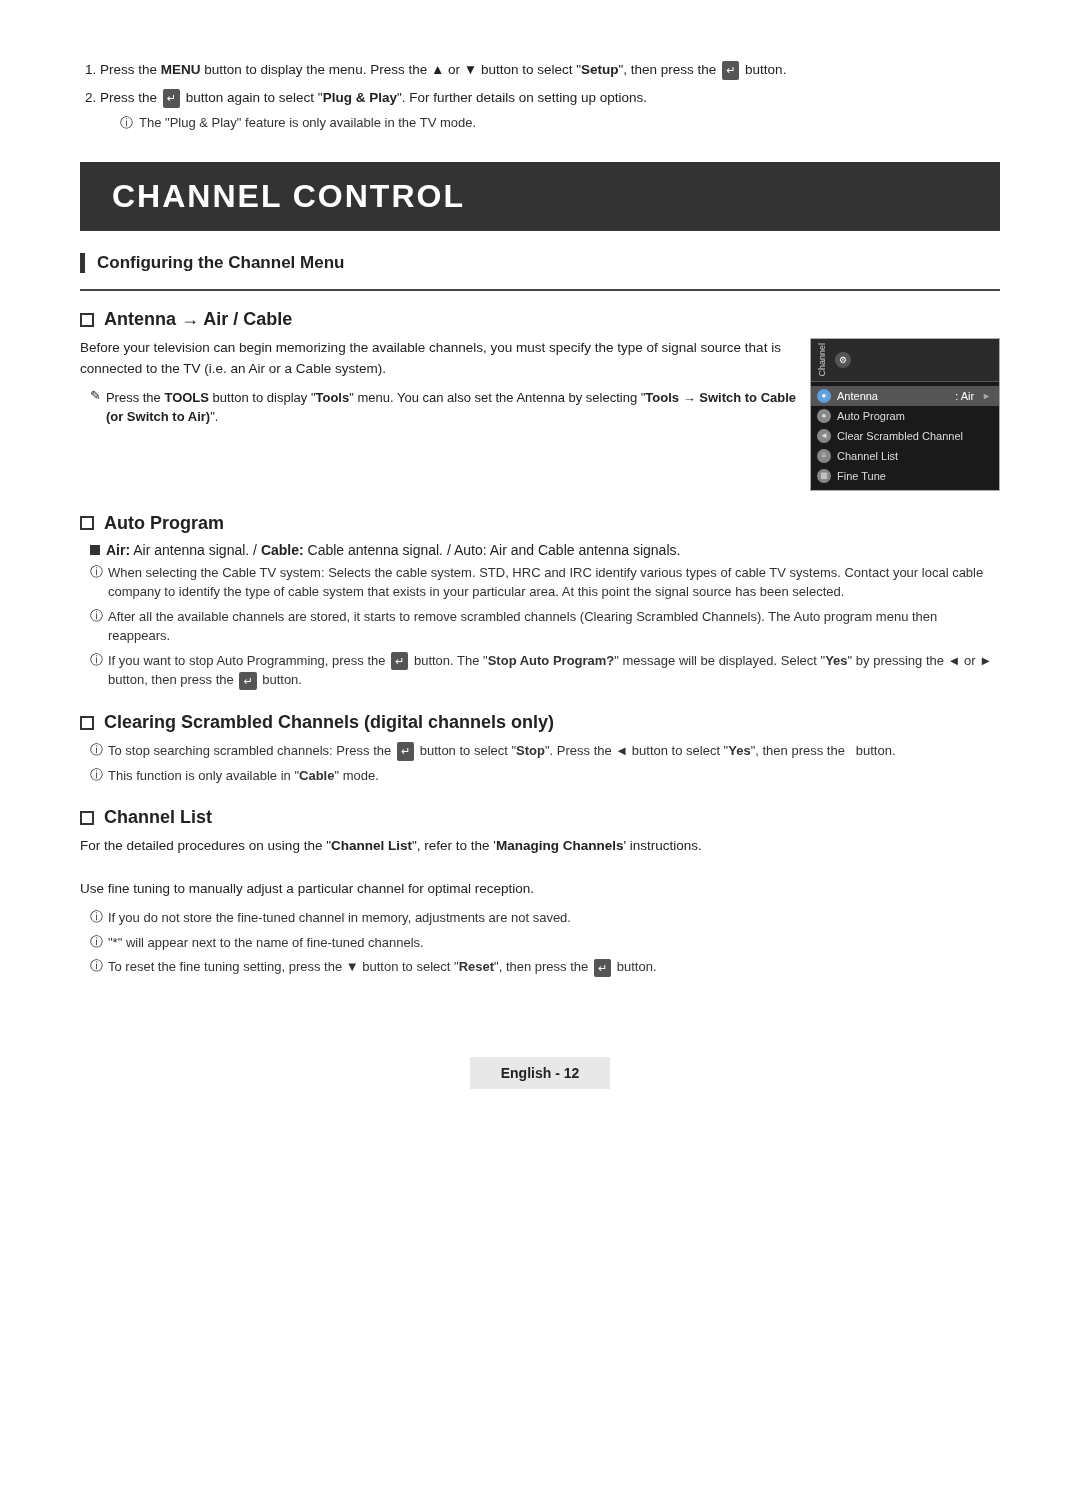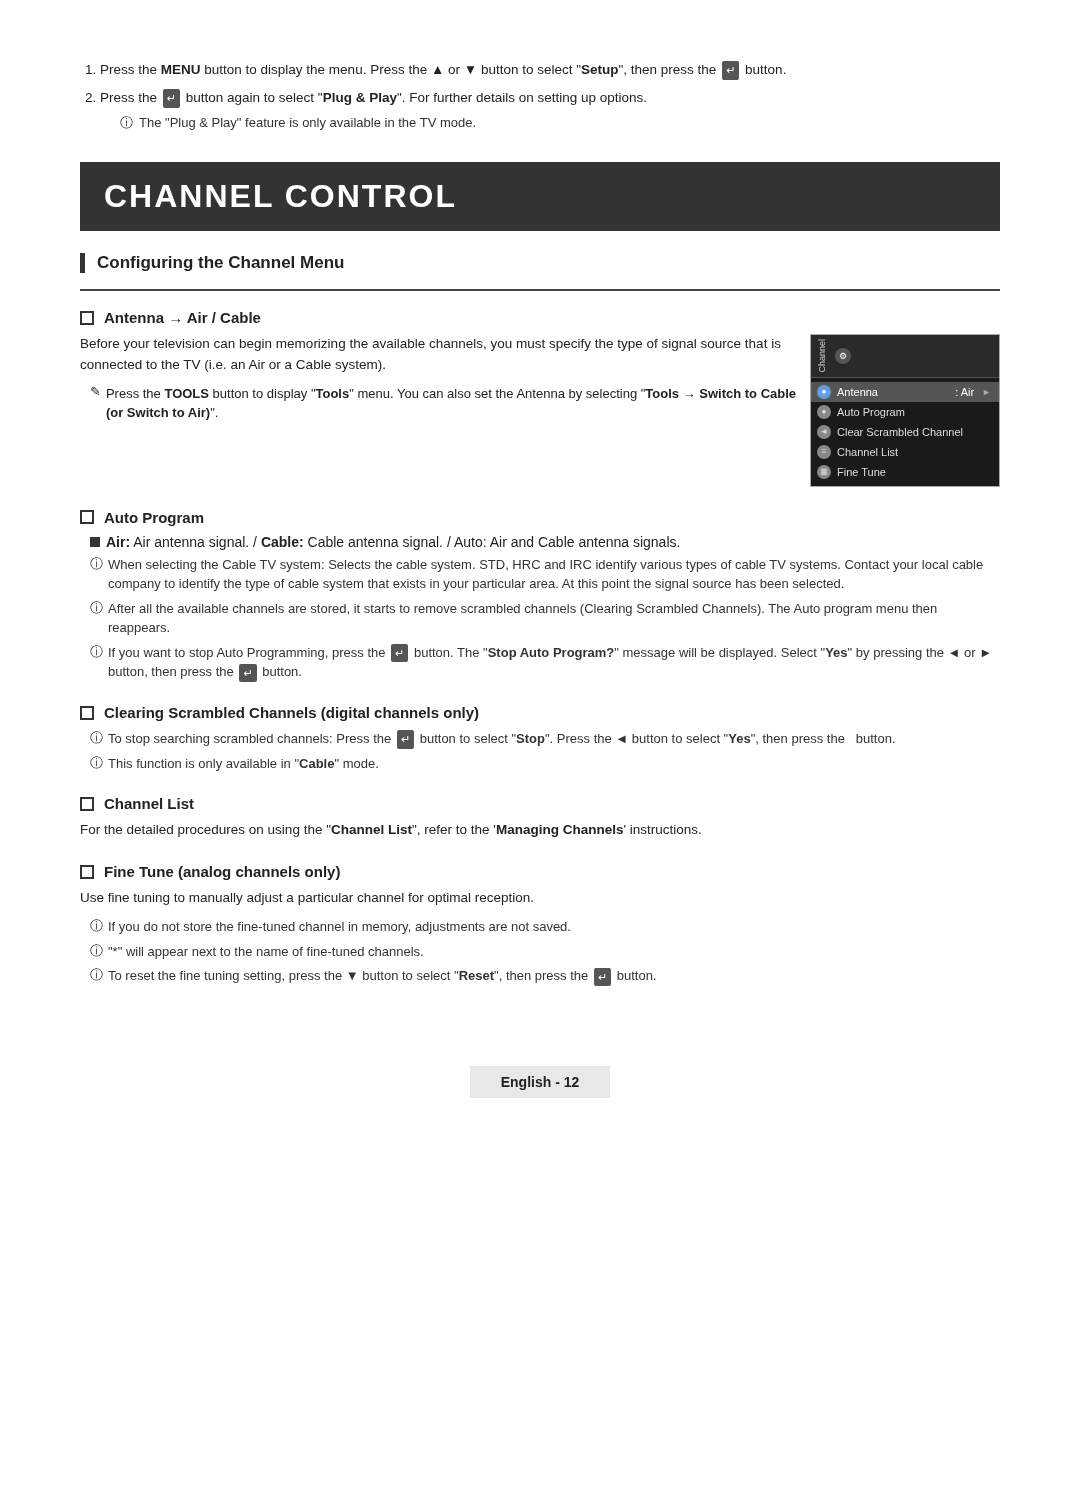--- a/index.html
+++ b/index.html
@@ -32,21 +32,21 @@
     }
     .note-icon {
       margin-right: 6px;
       font-size: 13px;
       flex-shrink: 0;
     }
 
     .chapter-header {
       background: #333;
       color: #fff;
-      padding: 16px 24px;
+      padding: 16px 32px;
       margin-bottom: 22px;
     }
     .chapter-header h1 {
       font-size: 32px;
       font-weight: 900;
       letter-spacing: 2px;
       text-transform: uppercase;
     }
 
     .section-title {
@@ -64,21 +64,21 @@
       width: 5px;
       height: 20px;
       background: #333;
       margin-right: 4px;
     }
 
     .subsection {
       margin-bottom: 22px;
     }
     .subsection-title {
-      font-size: 15px;
+      font-size: 18px;
       font-weight: 700;
       margin-bottom: 8px;
       display: flex;
       align-items: center;
       gap: 6px;
     }
     .checkbox-icon {
       display: inline-block;
       width: 14px;
       height: 14px;
@@ -370,24 +370,20 @@
   <div class="subsection-title">
     <span class="checkbox-icon"></span>
     <span>Channel List</span>
   </div>
   <p class="body-text">
     For the detailed procedures on using the "<strong>Channel List</strong>", refer to the '<strong>Managing Channels</strong>' instructions.
   </p>
 </div>
 
 <div class="subsection">
-  <div class="subsection-title">
-    <span class="checkbox-icon"></span>
-    <span>Fine Tune (analog channels only)</span>
-  </div>
   <p class="body-text">Use fine tuning to manually adjust a particular channel for optimal reception.</p>
   <div class="note-block">
     <span class="note-sym">ⓘ</span>
     <span class="note-text">If you do not store the fine-tuned channel in memory, adjustments are not saved.</span>
   </div>
   <div class="note-block">
     <span class="note-sym">ⓘ</span>
     <span class="note-text">"*" will appear next to the name of fine-tuned channels.</span>
   </div>
   <div class="note-block">

